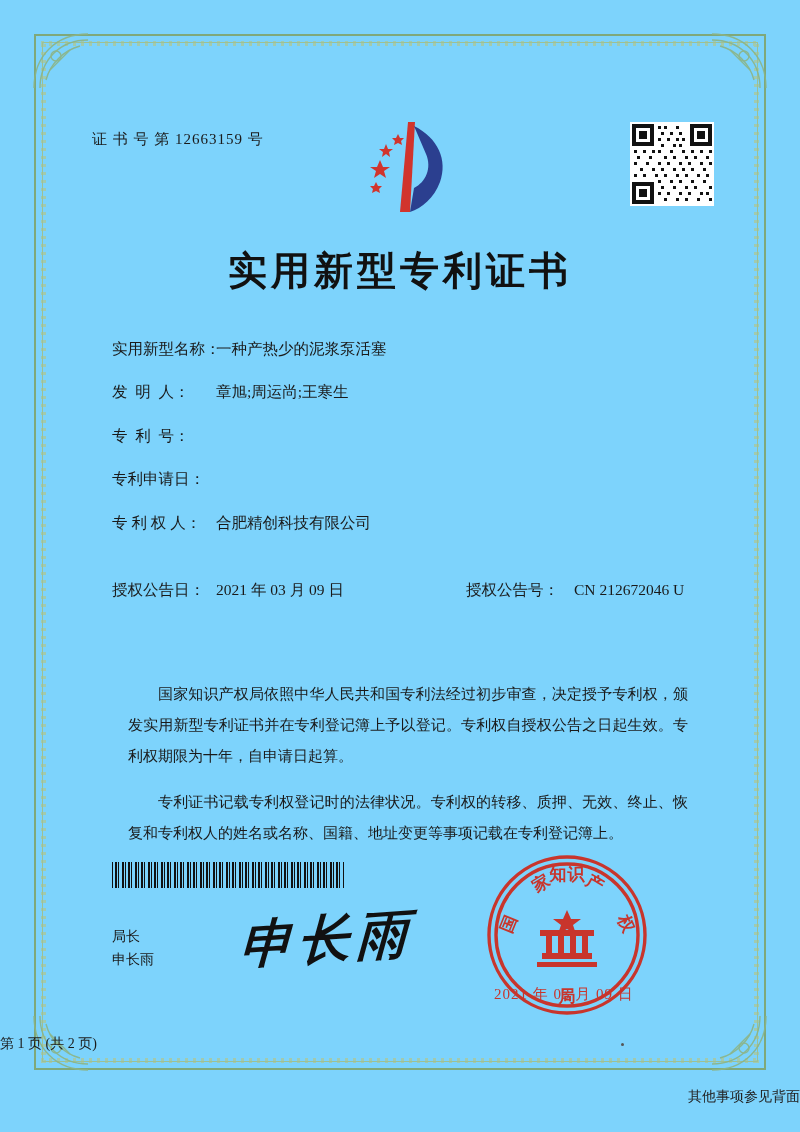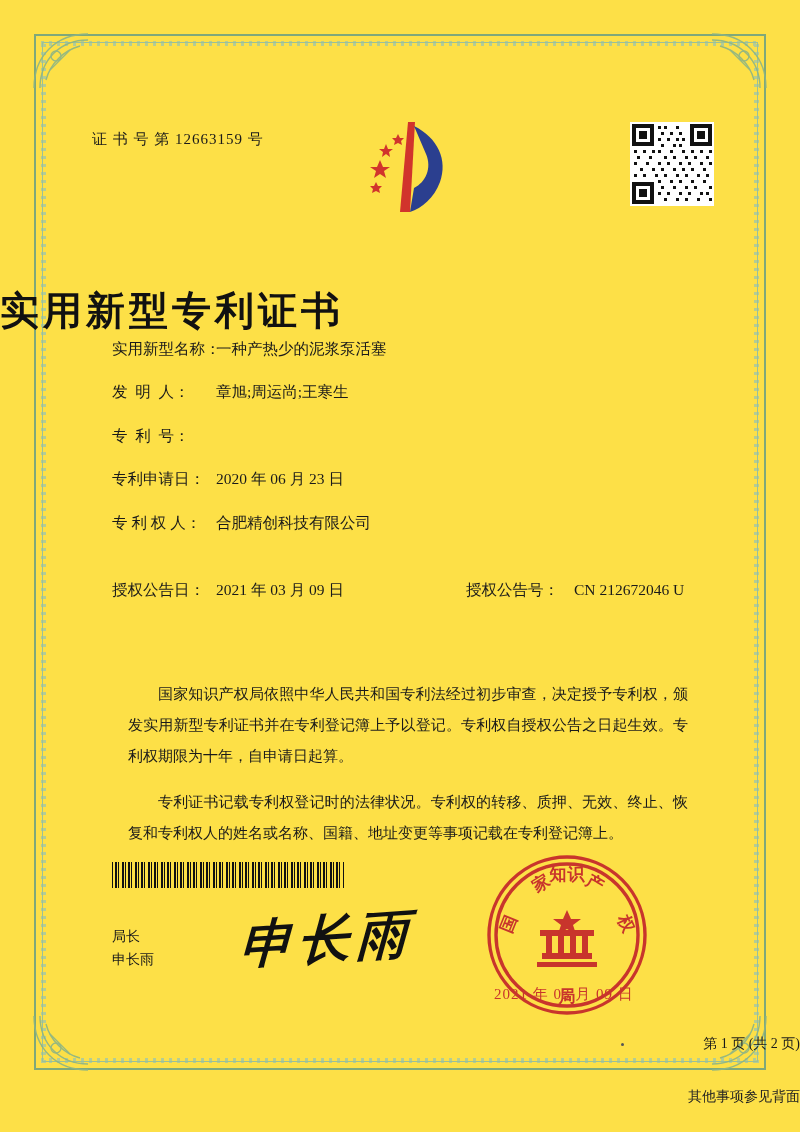--- a/index.html
+++ b/index.html
@@ -12,21 +12,21 @@
     height: 1132px;
     font-family: "Liberation Serif", serif;
     color: #1a1a1a;
     overflow: hidden;
     position: relative;
   }
 
   .page {
     position: absolute;
     inset: 0;
-    background: #fde047;
+    background: #7dd3fc;
   }
 
   
   .border-outer {
     position: absolute;
     left: 34px;
     top: 34px;
     right: 34px;
     bottom: 62px;
     border: 2px solid #7fa87a;
@@ -94,27 +94,26 @@
     width: 84px;
     height: 84px;
   }
 
   
   .title {
     position: absolute;
     top: 244px;
     left: 0;
     right: 0;
-    text-align: left;
+    text-align: center;
     font-family: "DejaVu Serif", serif;
     font-weight: bold;
     font-size: 39px;
     letter-spacing: 4px;
     color: #111;
-    margin-top: 40px;
   }
 
   
   .fields {
     position: absolute;
     left: 112px;
     right: 92px;
     top: 338px;
     font-size: 15.5px;
     line-height: 1.45;
@@ -209,21 +208,21 @@
     font-size: 15px;
     color: #c8352c;
     letter-spacing: 1px;
   }
 
   
   .page-num {
     position: absolute;
     left: 0; right: 0;
     top: 1035px;
-    text-align: right;
+    text-align: left;
     font-size: 14px;
   }
   .back-note {
     position: absolute;
     left: 0; right: 0;
     top: 1088px;
     text-align: right;
     font-size: 14px;
     color: #222;
   }
@@ -405,21 +404,20 @@
     </div>
     <div class="field">
       <div class="f-label">发  明  人：</div>
       <div class="f-value">章旭;周运尚;王寒生</div>
     </div>
     <div class="field">
       <div class="f-label">专  利  号：</div>
     </div>
     <div class="field">
       <div class="f-label">专利申请日：</div>
-      <div class="f-value">2020 年 06 月 23 日</div>
     </div>
     <div class="field">
       <div class="f-label">专 利 权 人：</div>
       <div class="f-value">合肥精创科技有限公司</div>
     </div>
     <div class="field inline-two">
       <div class="f-label">授权公告日：</div>
       <div class="f-value">2021 年 03 月 09 日</div>
       <div class="f-label2">授权公告号：</div>
       <div class="f-value2">CN 212672046 U</div>

